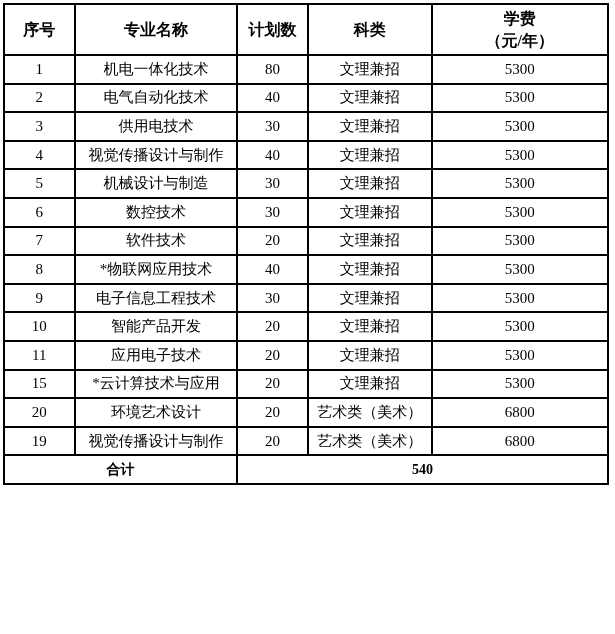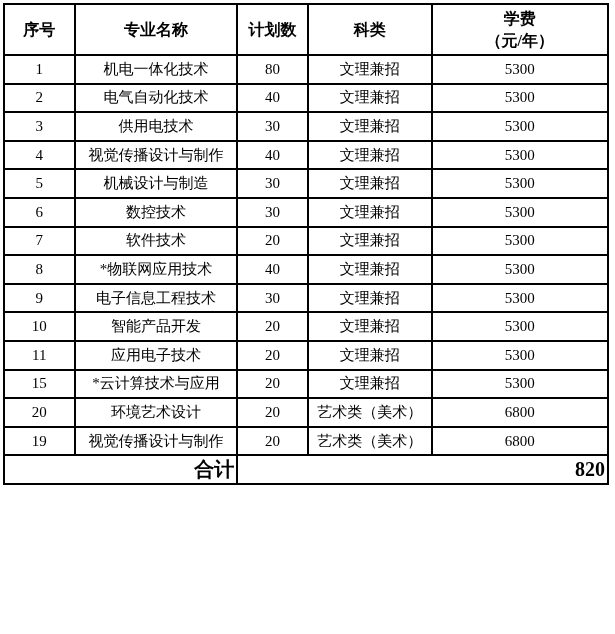--- a/index.html
+++ b/index.html
@@ -38,23 +38,22 @@
     white-space: pre-line; 
   }
   .plan-table tbody td {
     height: 26.6px;
     font-size: 15px;
     font-weight: normal;
     line-height: 1;
   }
   .plan-table tfoot td {
     height: 27px;
-    font-size: 20px;
+    font-size: 14px;
     font-weight: bold;
-    text-align: right;
   }
   
   col.c-no    { width: 11.7%; }
   col.c-major { width: 26.9%; }
   col.c-plan  { width: 11.7%; }
   col.c-cat   { width: 20.5%; }
   col.c-fee   { width: 29.2%; }
 </style>
 </head>
 <body>
@@ -173,16 +172,16 @@
     <td>19</td>
     <td>视觉传播设计与制作</td>
     <td>20</td>
     <td>艺术类（美术）</td>
     <td>6800</td>
   </tr>
     </tbody>
   <tfoot>
     <tr>
       <td colspan="2">合计</td>
-      <td colspan="3">820</td>
+      <td colspan="3">540</td>
     </tr>
   </tfoot>
 </table>
 
 </body></html>

